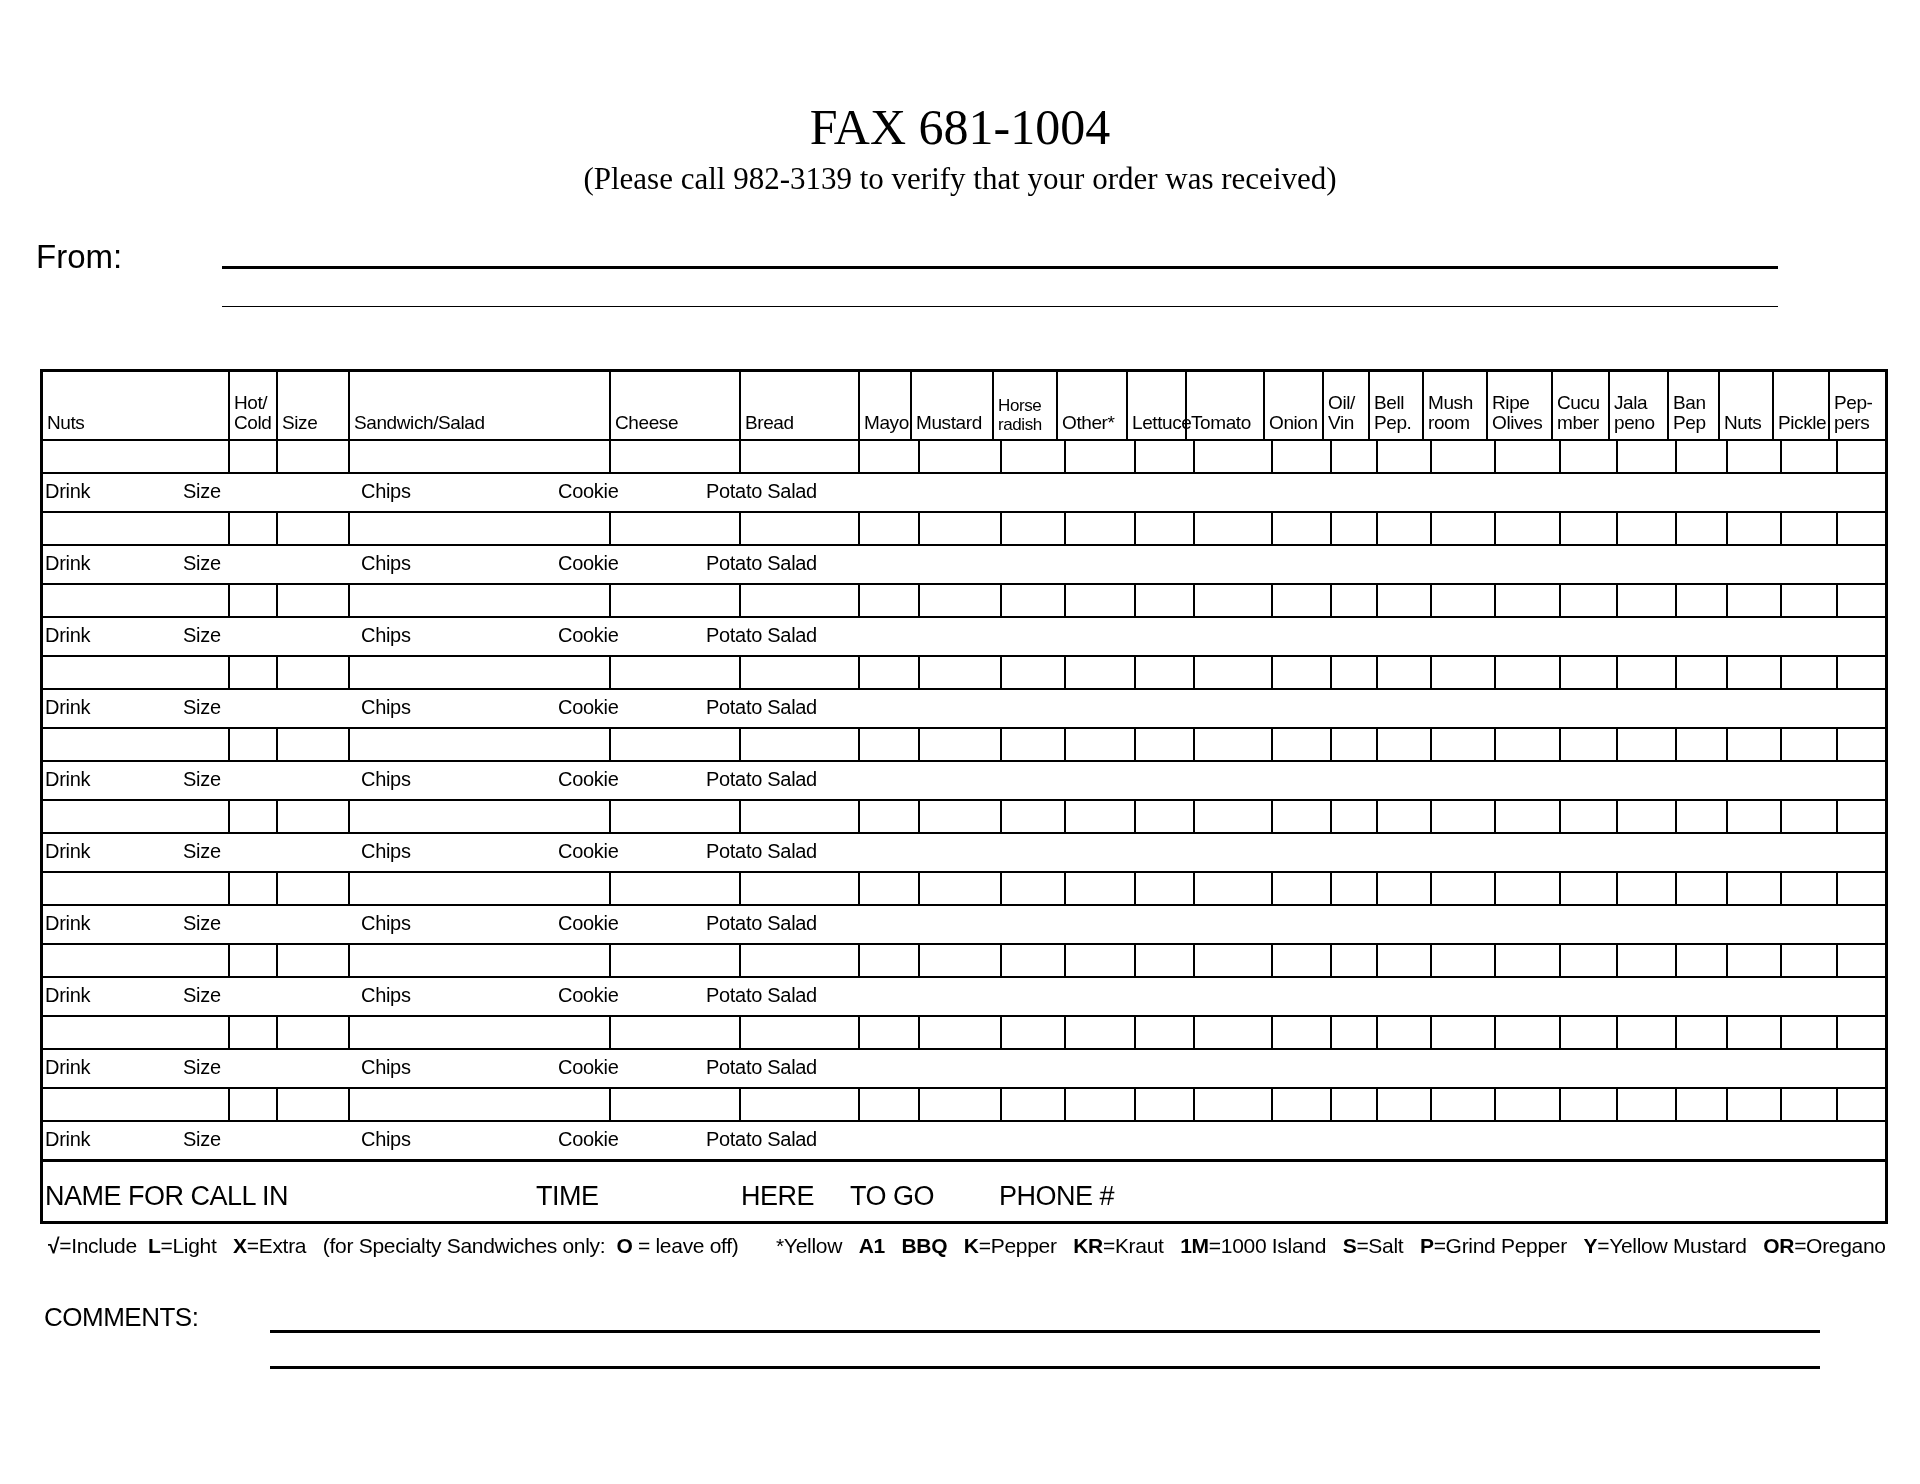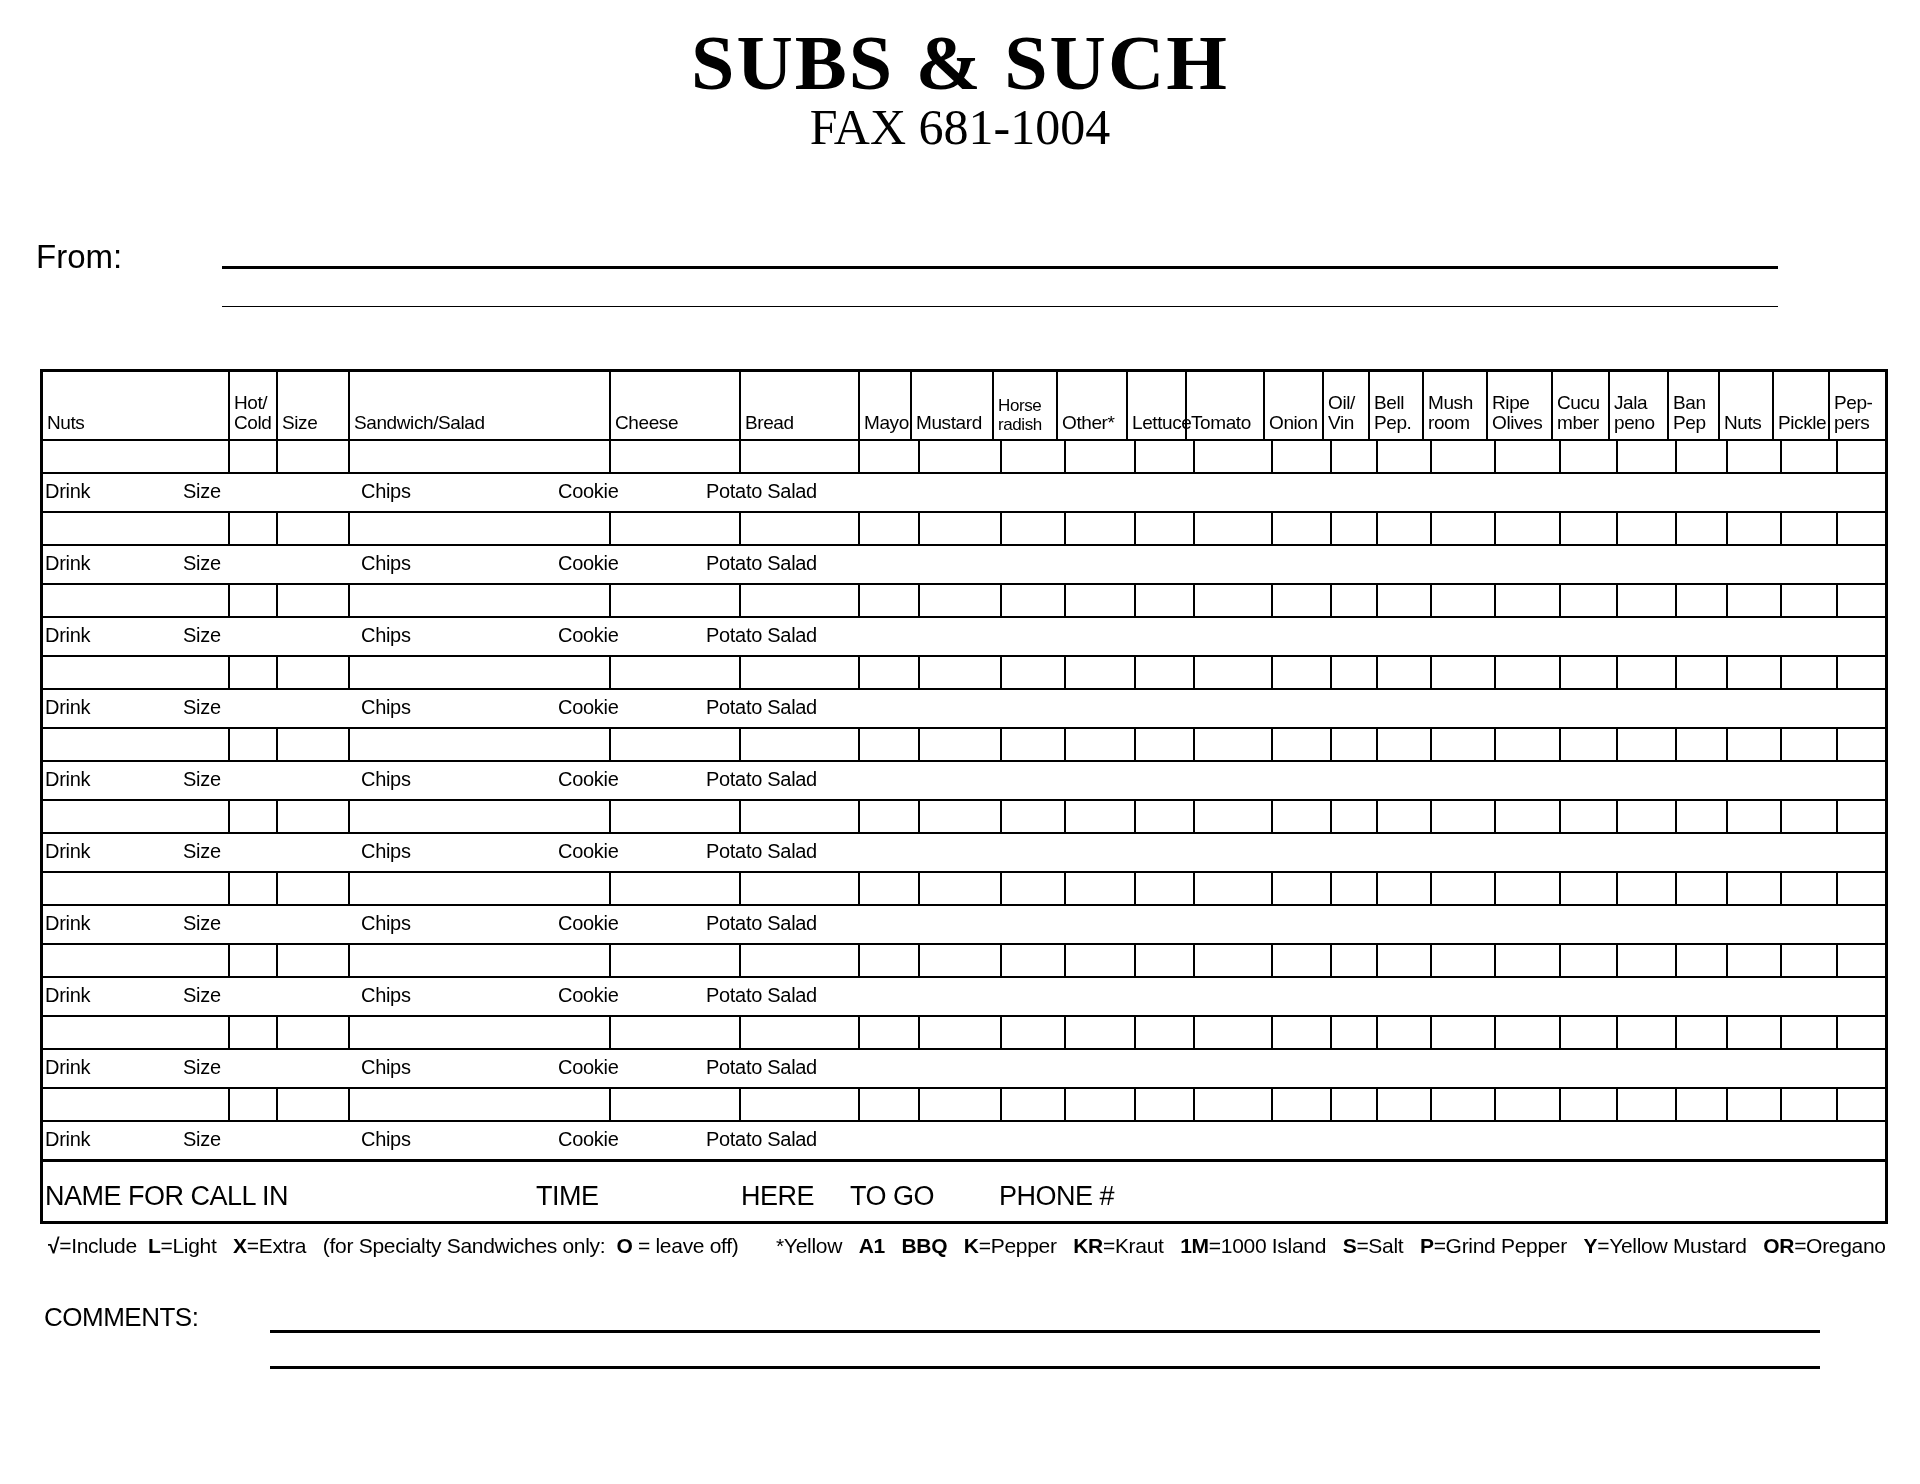--- a/index.html
+++ b/index.html
@@ -66,22 +66,22 @@
     position:absolute; left:44px; top:1302px; font-size:26px; letter-spacing:-0.5px;
   }
   .comments-line-1 { position:absolute; left:270px; top:1330px; width:1550px; border-top:3px solid #000; }
   .comments-line-2 { position:absolute; left:270px; top:1366px; width:1550px; border-top:3px solid #000; }
 </style>
 </head>
 <body>
 
 <div class="page">
 
-  <div class="doc-title">SUBS &amp; SUCH</div>
   <div class="doc-fax">FAX 681-1004</div>
+  <div class="doc-note">(Please call 982-3139 to verify that your order was received)</div>
 
   <div class="from-label">From:</div>
   <div class="from-line-1"></div>
   <div class="from-line-2"></div>
 
   <div class="order-table">
       <div class="header-row">
         <div class="hcell" style="width: 185px;">
           <div>Nuts</div>
         </div>

